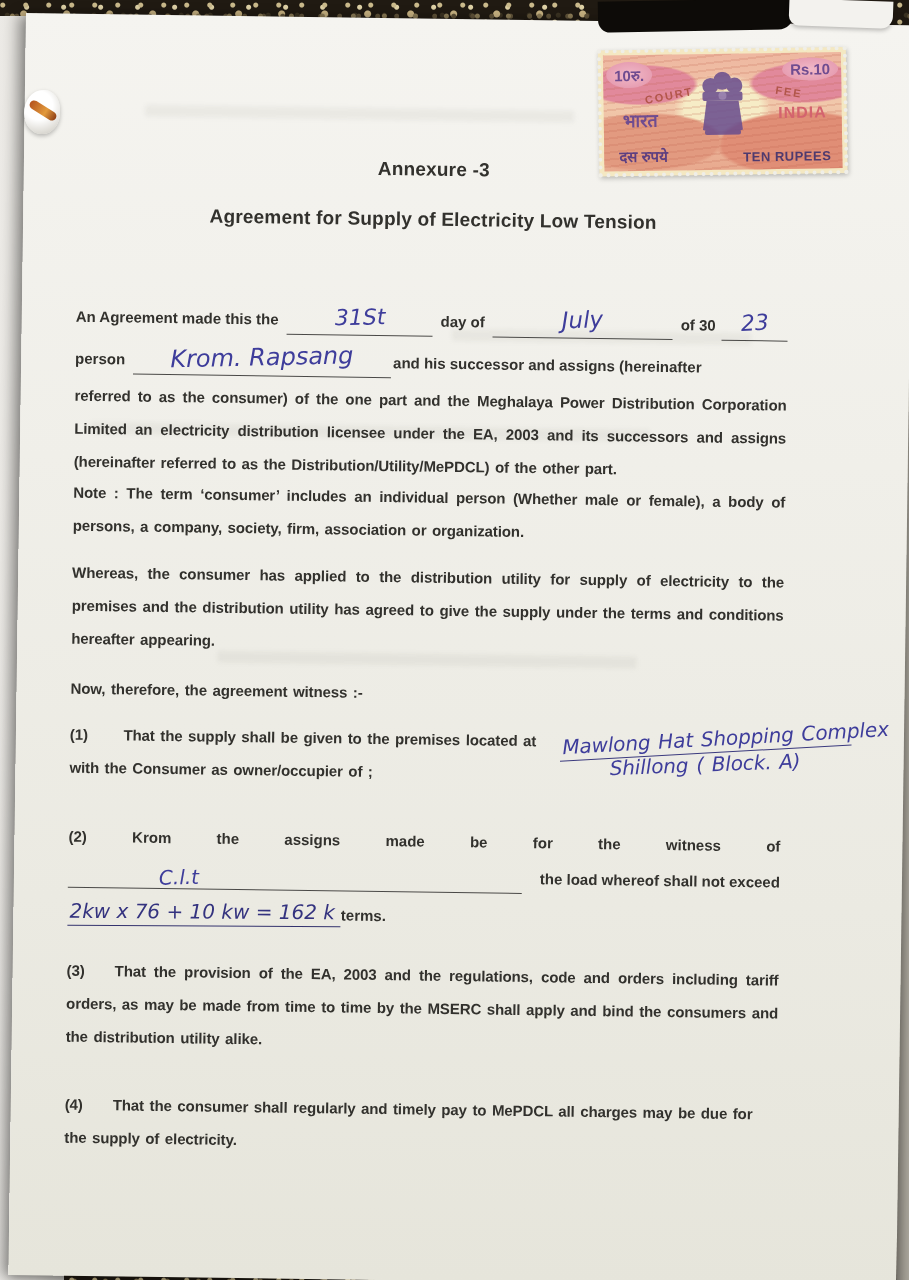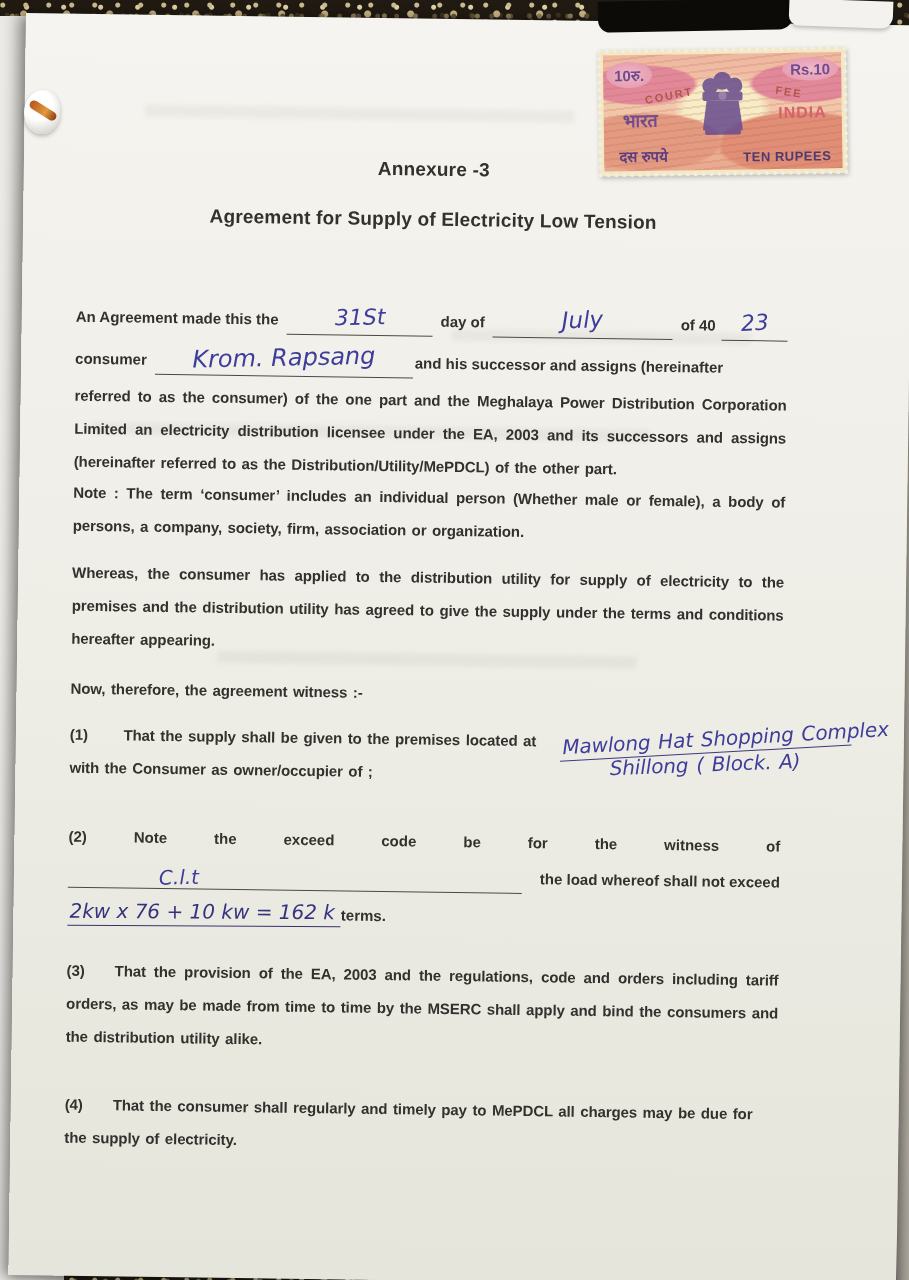--- a/index.html
+++ b/index.html
@@ -134,27 +134,27 @@
     <div class="blk" style="top:284px;">
       <div class="row">
         <span>An Agreement made this the</span>
         <span class="blank" style="width:146px;margin:0 8px;">
           <span class="ink" style="font-size:22px;display:inline-block;transform:rotate(-2deg);">31St</span>
         </span>
         <span>day of</span>
         <span class="blank" style="width:180px;margin:0 8px;">
           <span class="ink" style="font-size:23px;display:inline-block;transform:rotate(-3deg);">July</span>
         </span>
-        <span>of 40</span>
+        <span>of 30</span>
         <span class="blank" style="flex:1;margin-left:6px;">
           <span class="ink" style="font-size:22px;display:inline-block;transform:rotate(-4deg);">23</span>
         </span>
       </div>
       <div class="row" style="margin-top:8px;">
-        <span>consumer</span>
+        <span>person</span>
         <span class="blank" style="width:258px;margin-left:8px;">
           <span class="ink" style="font-size:24px;display:inline-block;transform:rotate(-2deg);white-space:nowrap;">Krom. Rapsang</span>
         </span>
         <span style="flex:1;text-align:justify;margin-left:2px;">and his successor and assigns (hereinafter</span>
       </div>
       <div class="p" style="margin-top:5px;">referred to as the consumer) of the one part and the Meghalaya Power Distribution Corporation Limited an electricity distribution licensee under the EA, 2003 and its successors and assigns (hereinafter referred to as the Distribution/Utility/MePDCL) of the other part.</div>
     </div>
 
     <div class="blk p" style="top:462px;">Note : The term ‘consumer’ includes an individual person (Whether male or female), a body of persons, a company, society, firm, association or organization.</div>
 
@@ -169,24 +169,24 @@
         <span class="c1-underline"></span>
         <span class="c1-hand1 ink">Mawlong Hat Shopping Complex</span>
         <span class="c1-hand2 ink">Shillong ( Block. A)</span>
       </div>
       <div class="p" style="text-align:left;">with the Consumer as owner/occupier of ;</div>
     </div>
 
     <div class="blk" style="top:806px;">
       <div class="c2-row1">
         <span>(2)</span>
-        <span>Note</span>
+        <span>Krom</span>
         <span>the</span>
-        <span>exceed</span>
-        <span>code</span>
+        <span>assigns</span>
+        <span>made</span>
         <span>be</span>
         <span>for</span>
         <span>the</span>
         <span>witness</span>
         <span>of</span>
       </div>
       <div class="c2-row2">
         <span class="c2-blank">
           <span class="c2-purpose ink">C.l.t</span>
         </span>

